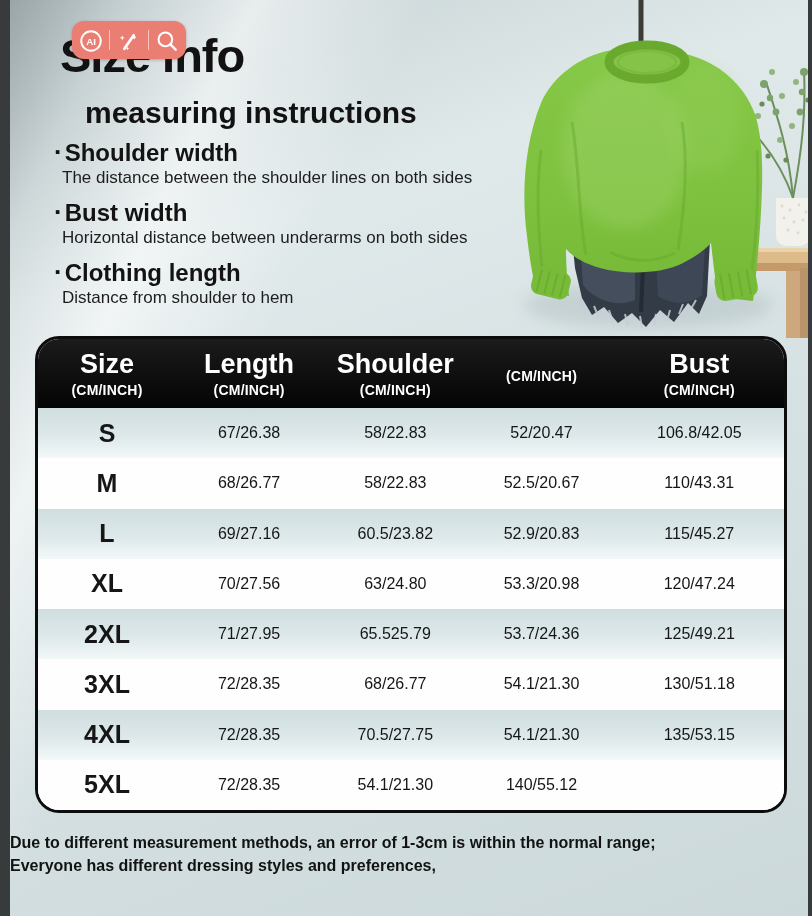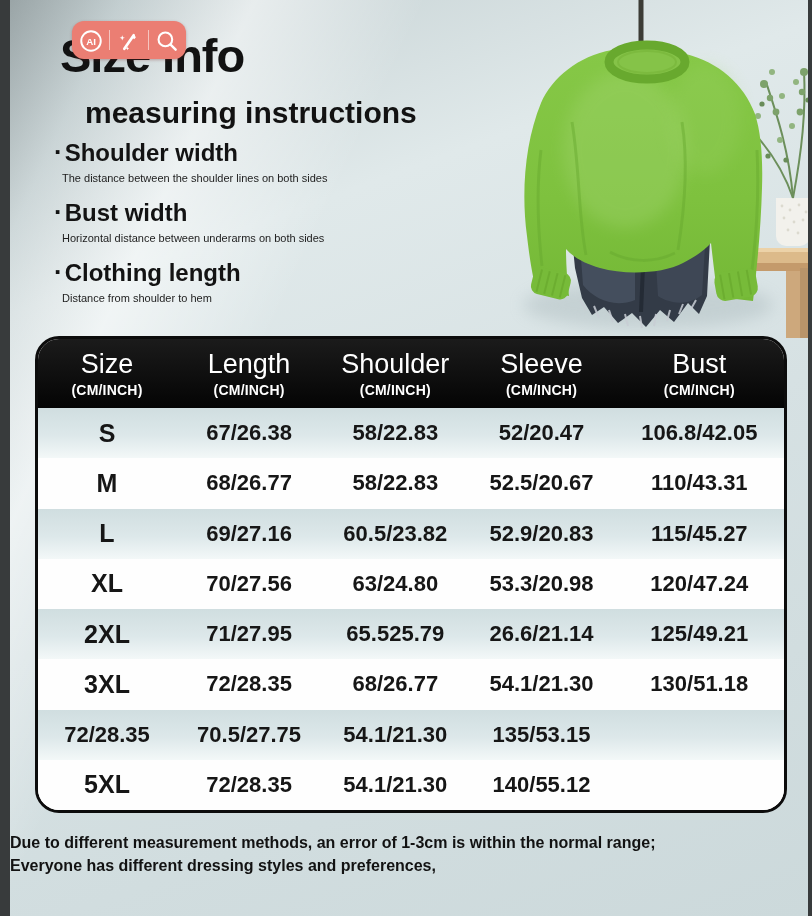--- a/index.html
+++ b/index.html
@@ -31,45 +31,45 @@
     letter-spacing:-1px;color:#121212;z-index:2;
   }
   .subtitle{
     position:absolute;left:50px;top:96px;font-size:30px;font-weight:700;color:#121212;margin-left:25px;
   }
   
   .instructions{position:absolute;left:44px;top:138px;width:470px;}
   .instr{margin-bottom:9px;}
   .instr .term{font-size:24px;font-weight:800;line-height:29px;color:#131313;}
   .instr .bullet{font-size:26px;font-weight:800;margin-right:2px;}
-  .instr .definition{font-size:11px;line-height:22px;color:#1d1d1d;padding-left:8px;}
+  .instr .definition{font-size:17px;line-height:22px;color:#1d1d1d;padding-left:8px;}
   
   .photo{position:absolute;left:410px;top:0;z-index:1;}
   
   .size-table{
     position:absolute;left:25px;top:336px;width:752px;height:477px;
     border:3px solid #0c0c0c;border-radius:24px;overflow:hidden;
     display:flex;flex-direction:column;background:#fff;z-index:3;
   }
   .thead{
     height:69px;flex:0 0 69px;background:linear-gradient(180deg,#1b1b1b,#040404);
     display:grid;grid-template-columns:18.5% 19.6% 19.6% 19.6% 22.7%;
     align-items:center;color:#fff;
   }
   .th{text-align:center;line-height:1;}
-  .th .col-label{font-size:27px;font-weight:400;}
+  .th .col-label{font-size:27px;font-weight:700;}
   .th .col-unit{font-size:14px;font-weight:700;margin-top:5px;letter-spacing:.2px;}
   .tbody{flex:1;display:flex;flex-direction:column;}
   .tr{
     flex:1;display:grid;grid-template-columns:18.5% 19.6% 19.6% 19.6% 22.7%;
     align-items:center;
   }
   .tr.odd{background:linear-gradient(180deg,#d0dee0 0%,#dde8ea 55%,#f3f8f8 100%);}
   .tr.even{background:#fefefe;}
-  .td{text-align:center;font-size:22px;font-weight:700;color:#161616;}
+  .td{text-align:center;font-size:16px;font-weight:400;color:#161616;}
   .td.size{font-size:25px;font-weight:800;}
   
   .footer{
     position:absolute;left:0;right:0;top:831px;
     font-size:16px;font-weight:700;line-height:1.45;color:#121212;
   }
 </style>
 </head>
 <body>
 
@@ -260,21 +260,20 @@
         </div>
         <div class="th">
           <div class="col-label">Length</div>
           <div class="col-unit">(CM/INCH)</div>
         </div>
         <div class="th">
           <div class="col-label">Shoulder</div>
           <div class="col-unit">(CM/INCH)</div>
         </div>
         <div class="th">
-          <div class="col-label">Sleeve</div>
           <div class="col-unit">(CM/INCH)</div>
         </div>
         <div class="th">
           <div class="col-label">Bust</div>
           <div class="col-unit">(CM/INCH)</div>
         </div>
       </div>
       <div class="tbody">
         <div class="tr odd">
           <div class="td size">S</div>
@@ -301,31 +300,32 @@
           <div class="td size">XL</div>
           <div class="td">70/27.56</div>
           <div class="td">63/24.80</div>
           <div class="td">53.3/20.98</div>
           <div class="td">120/47.24</div>
         </div>
         <div class="tr odd">
           <div class="td size">2XL</div>
           <div class="td">71/27.95</div>
           <div class="td">65.525.79</div>
-          <div class="td">26.6/21.14</div>
+          <div class="td">53.7/24.36</div>
           <div class="td">125/49.21</div>
         </div>
         <div class="tr even">
           <div class="td size">3XL</div>
           <div class="td">72/28.35</div>
           <div class="td">68/26.77</div>
           <div class="td">54.1/21.30</div>
           <div class="td">130/51.18</div>
         </div>
         <div class="tr odd">
+          <div class="td size">4XL</div>
           <div class="td">72/28.35</div>
           <div class="td">70.5/27.75</div>
           <div class="td">54.1/21.30</div>
           <div class="td">135/53.15</div>
         </div>
         <div class="tr even">
           <div class="td size">5XL</div>
           <div class="td">72/28.35</div>
           <div class="td">54.1/21.30</div>
           <div class="td">140/55.12</div>

